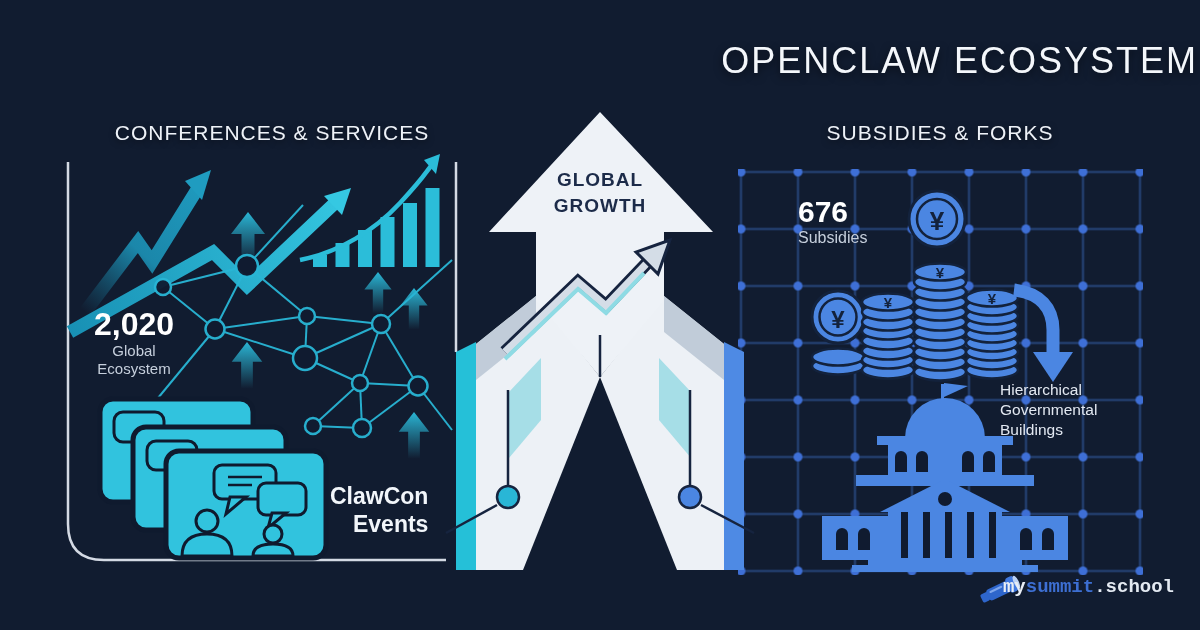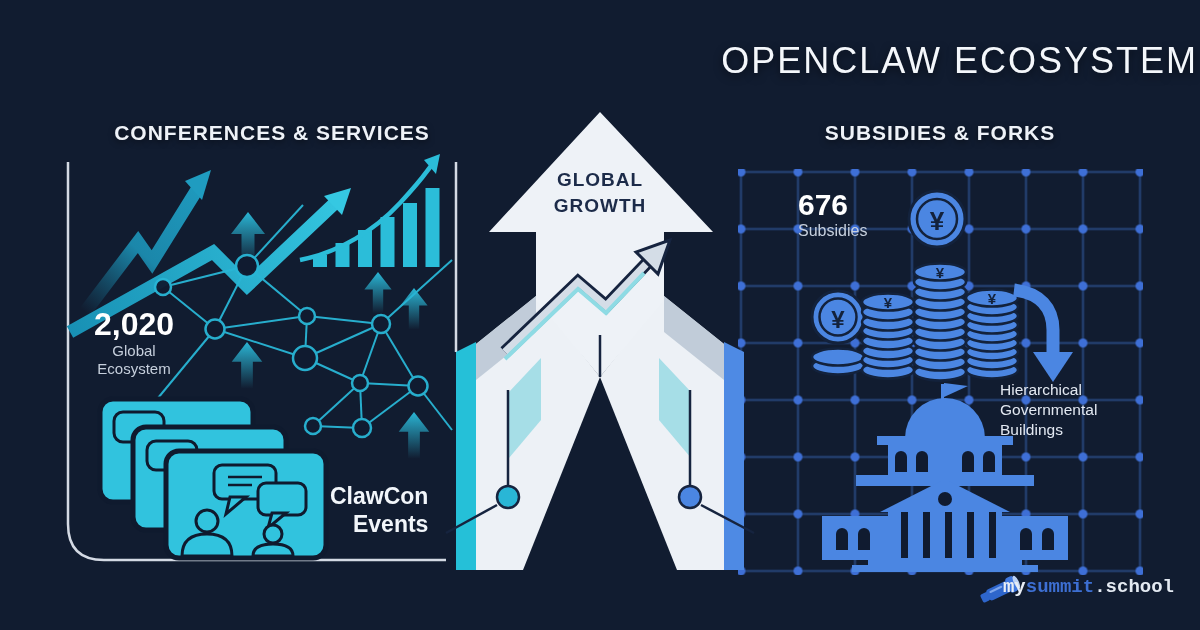--- a/index.html
+++ b/index.html
@@ -10,37 +10,37 @@
     -webkit-font-smoothing:antialiased;
   }
   .art{position:absolute;left:0;top:0;width:1200px;height:630px;}
   .txt{position:absolute;z-index:3;}
   .page-title{
     left:0;top:40px;width:1198px;text-align:right;
     font-size:36px;font-weight:400;letter-spacing:2px;color:#f4f7fb;
     text-shadow:0 3px 8px rgba(0,0,0,.55);
   }
   .section-hdr{
-    font-size:21px;font-weight:700;letter-spacing:1px;color:#eef2f8;
+    font-size:21px;font-weight:400;letter-spacing:1px;color:#eef2f8;
     text-shadow:0 2px 6px rgba(0,0,0,.5);text-align:center;
   }
   .hdr-left{left:40px;top:121px;width:464px;}
   .hdr-right{left:750px;top:121px;width:380px;}
   .stat-value{color:#ffffff;font-weight:800;}
   .stat-label{color:#c6cfdc;font-weight:400;}
   .stat-3000{left:292px;top:166px;}
   .stat-3000 .stat-value{font-size:30px;line-height:32px;}
   .stat-3000 .stat-label{font-size:16px;line-height:20px;}
   .stat-2020{left:84px;top:306px;width:100px;text-align:center;}
   .stat-2020 .stat-value{font-size:32px;line-height:36px;}
   .stat-2020 .stat-label{font-size:15px;line-height:18px;}
   .clawcon{left:330px;top:482px;font-size:23px;line-height:28px;font-weight:700;color:#f2f6fa;text-align:right;}
   .center-label{left:500px;top:167px;width:200px;text-align:center;
     font-size:19px;line-height:26px;font-weight:800;letter-spacing:1px;color:#1c2b49;}
-  .stat-676{left:798px;top:189px;}
+  .stat-676{left:798px;top:196px;}
   .stat-676 .stat-value{font-size:30px;line-height:32px;}
   .stat-676 .stat-label{font-size:16px;line-height:20px;}
   .buildings-label{left:1000px;top:380px;font-size:15.5px;line-height:20px;color:#e2e8f1;}
   .footer-brand{
     right:26px;top:576px;display:flex;align-items:center;gap:7px;
     font-size:19px;font-weight:700;color:#e9eef5;font-family:Liberation Mono, monospace;
   }
   .brand-highlight{color:#3d6fd2;}
   .brand-suffix{color:#e3e9f1;}
 </style>

